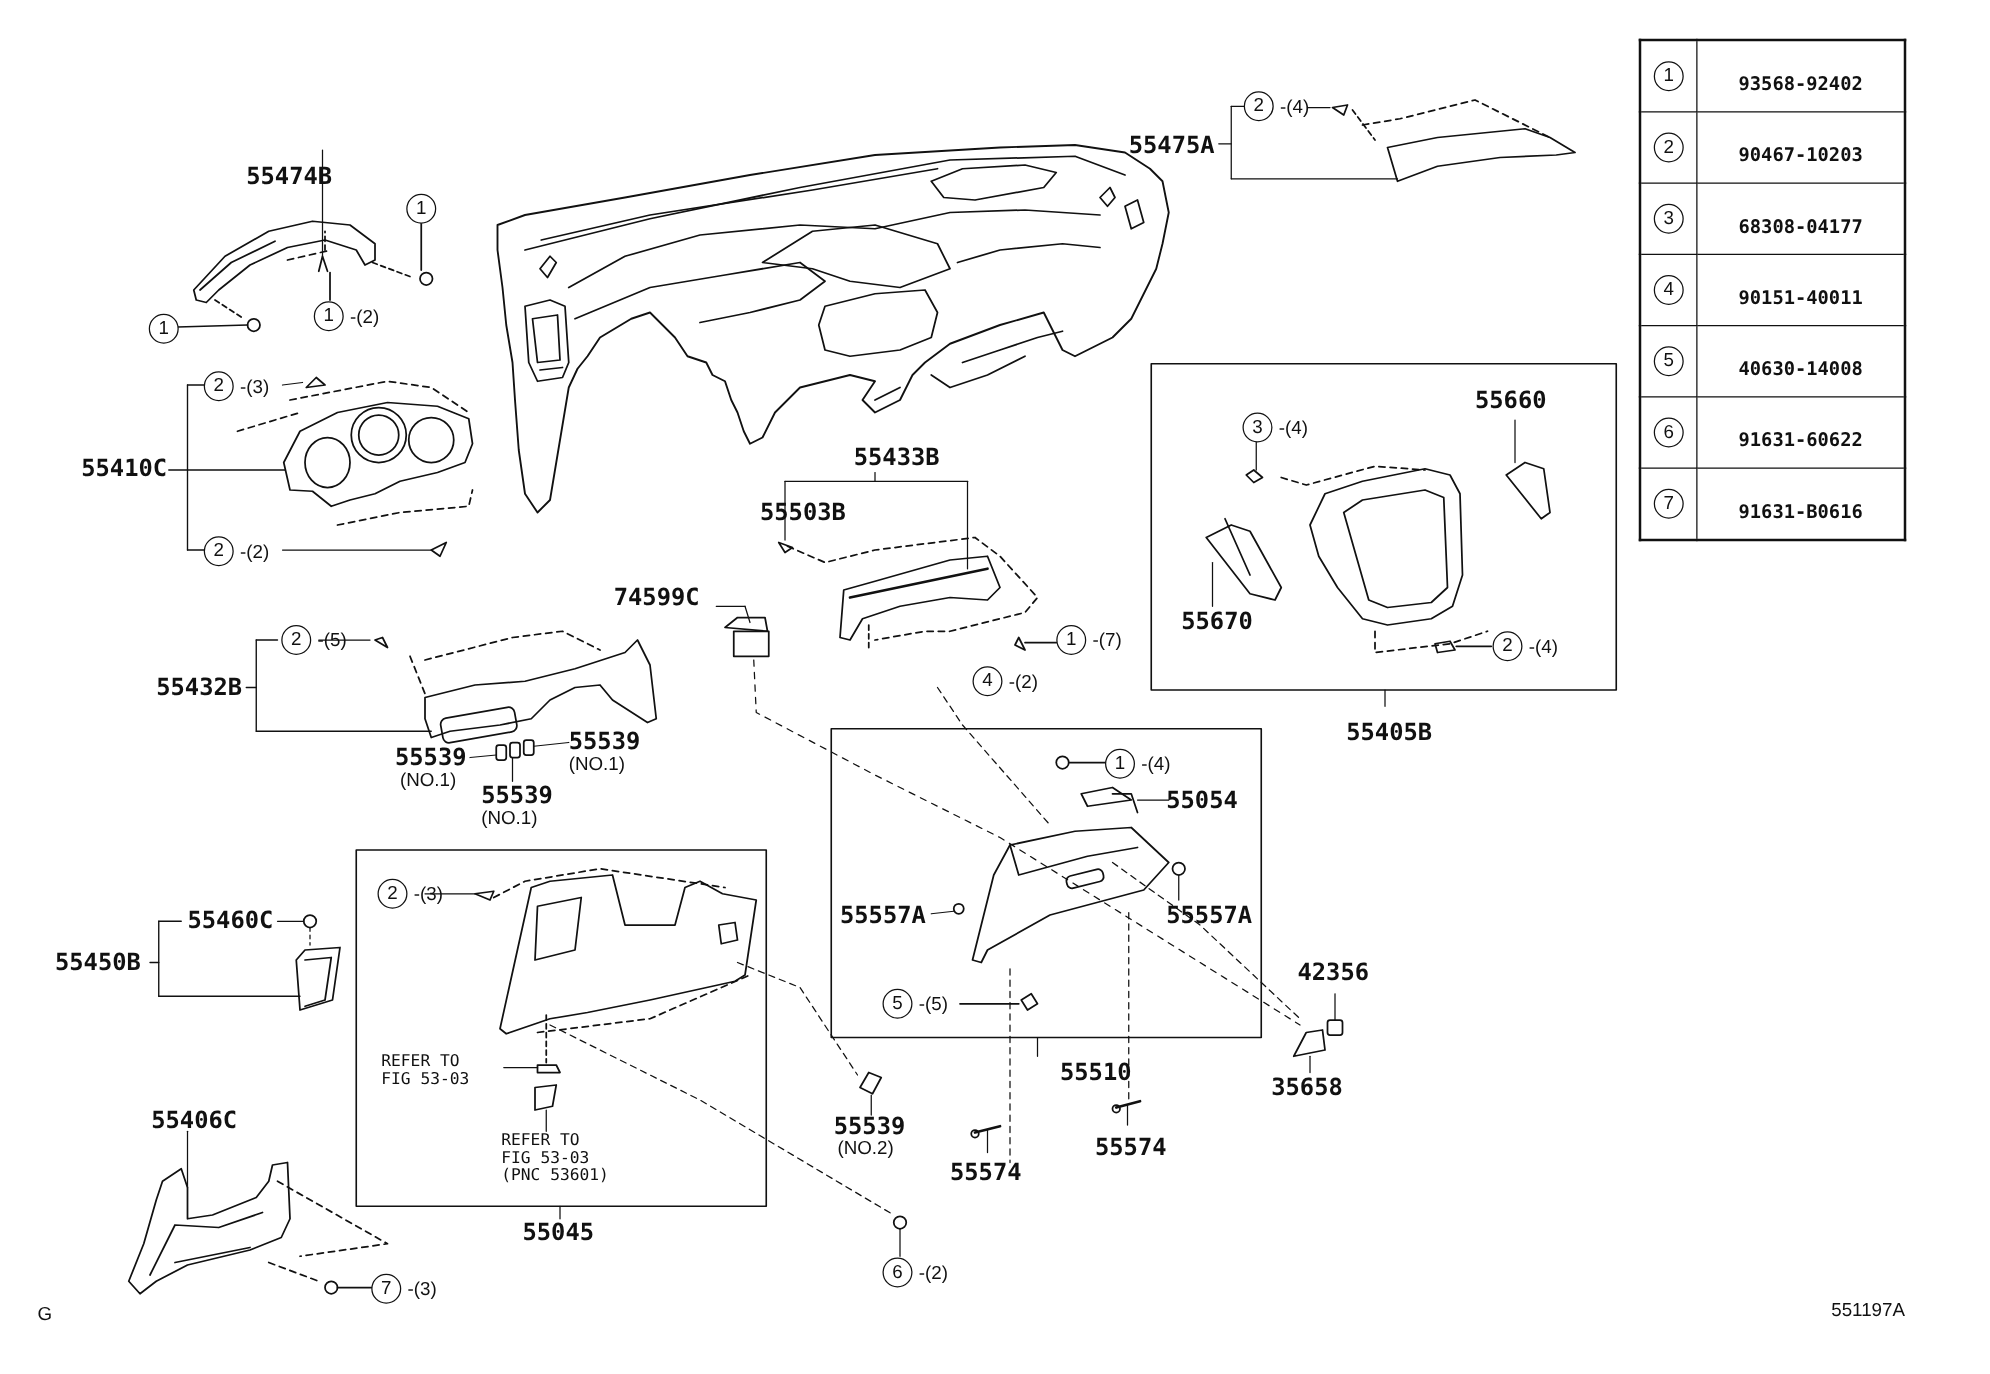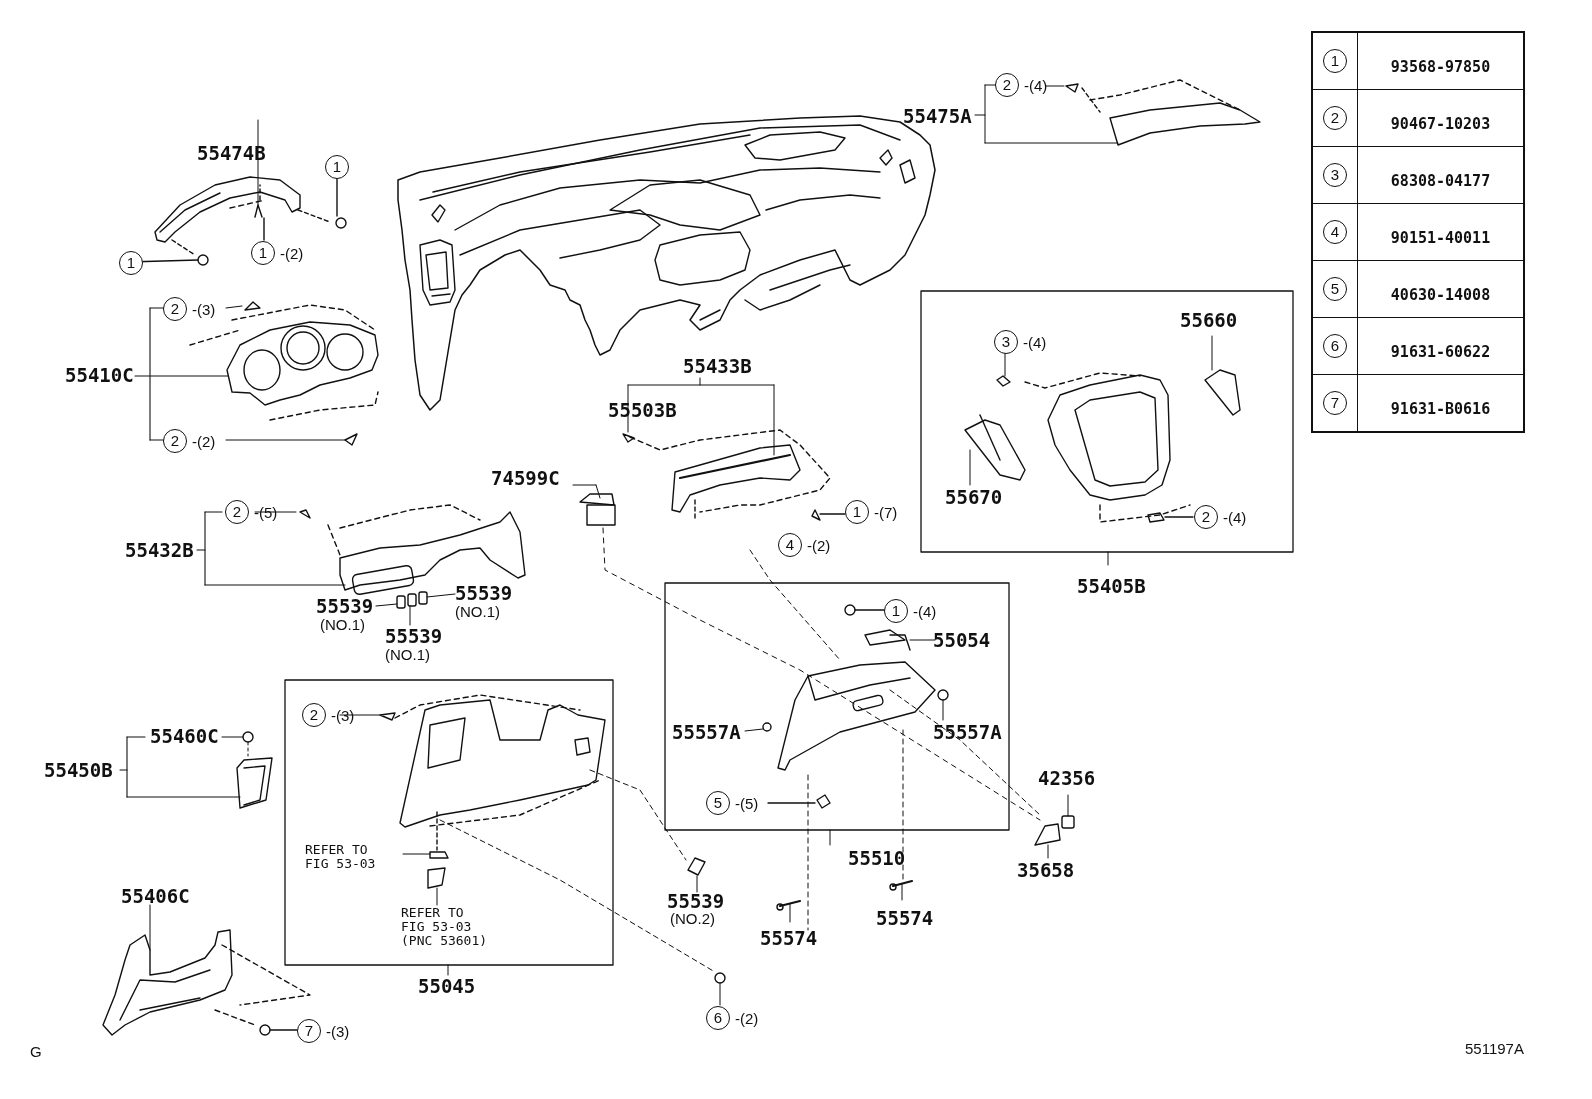--- a/index.html
+++ b/index.html
@@ -228,21 +228,21 @@
     <path d="M120,1020 L140,980 L175,982 L210,970"></path>
     <path d="M140,1010 L200,998"></path>
     <path d="M222,945 L310,995 L240,1005" stroke-dasharray="5,4"></path>
     <path d="M215,1010 L255,1025" stroke-dasharray="5,4"></path>
     <circle cx="265" cy="1030" r="5"></circle>
     <line x1="270" y1="1030" x2="297" y2="1030"></line>
     <line x1="150" y1="905" x2="150" y2="950" stroke-width="1"></line>
   </g>
 </svg>
 
-<div class="lbl" style="left:197px;top:144px">55474B</div>
+<div class="lbl" style="left:197px;top:132px">55474B</div>
 <div class="lbl" style="left:65px;top:366px">55410C</div>
 <div class="lbl" style="left:125px;top:541px">55432B</div>
 <div class="lbl" style="left:316px;top:597px">55539</div>
 <div class="sub" style="left:320px;top:617px">(NO.1)</div>
 <div class="lbl" style="left:385px;top:627px">55539</div>
 <div class="sub" style="left:385px;top:647px">(NO.1)</div>
 <div class="lbl" style="left:455px;top:584px">55539</div>
 <div class="sub" style="left:455px;top:604px">(NO.1)</div>
 <div class="lbl" style="left:491px;top:469px">74599C</div>
 <div class="lbl" style="left:683px;top:357px">55433B</div>
@@ -312,21 +312,21 @@
 <div class="circ" style="left:994px;top:330px">3</div>
 <div class="qty" style="left:1023px;top:335px">-(4)</div>
 
 <div class="circ" style="left:1194px;top:505px">2</div>
 <div class="qty" style="left:1223px;top:510px">-(4)</div>
 
 <table id="legend">
   <tbody>
     <tr>
         <td class="num"><span>1</span></td>
-        <td class="pn">93568-97850</td>
+        <td class="pn">93568-92402</td>
       </tr>
     <tr>
         <td class="num"><span>2</span></td>
         <td class="pn">90467-10203</td>
       </tr>
     <tr>
         <td class="num"><span>3</span></td>
         <td class="pn">68308-04177</td>
       </tr>
     <tr>

